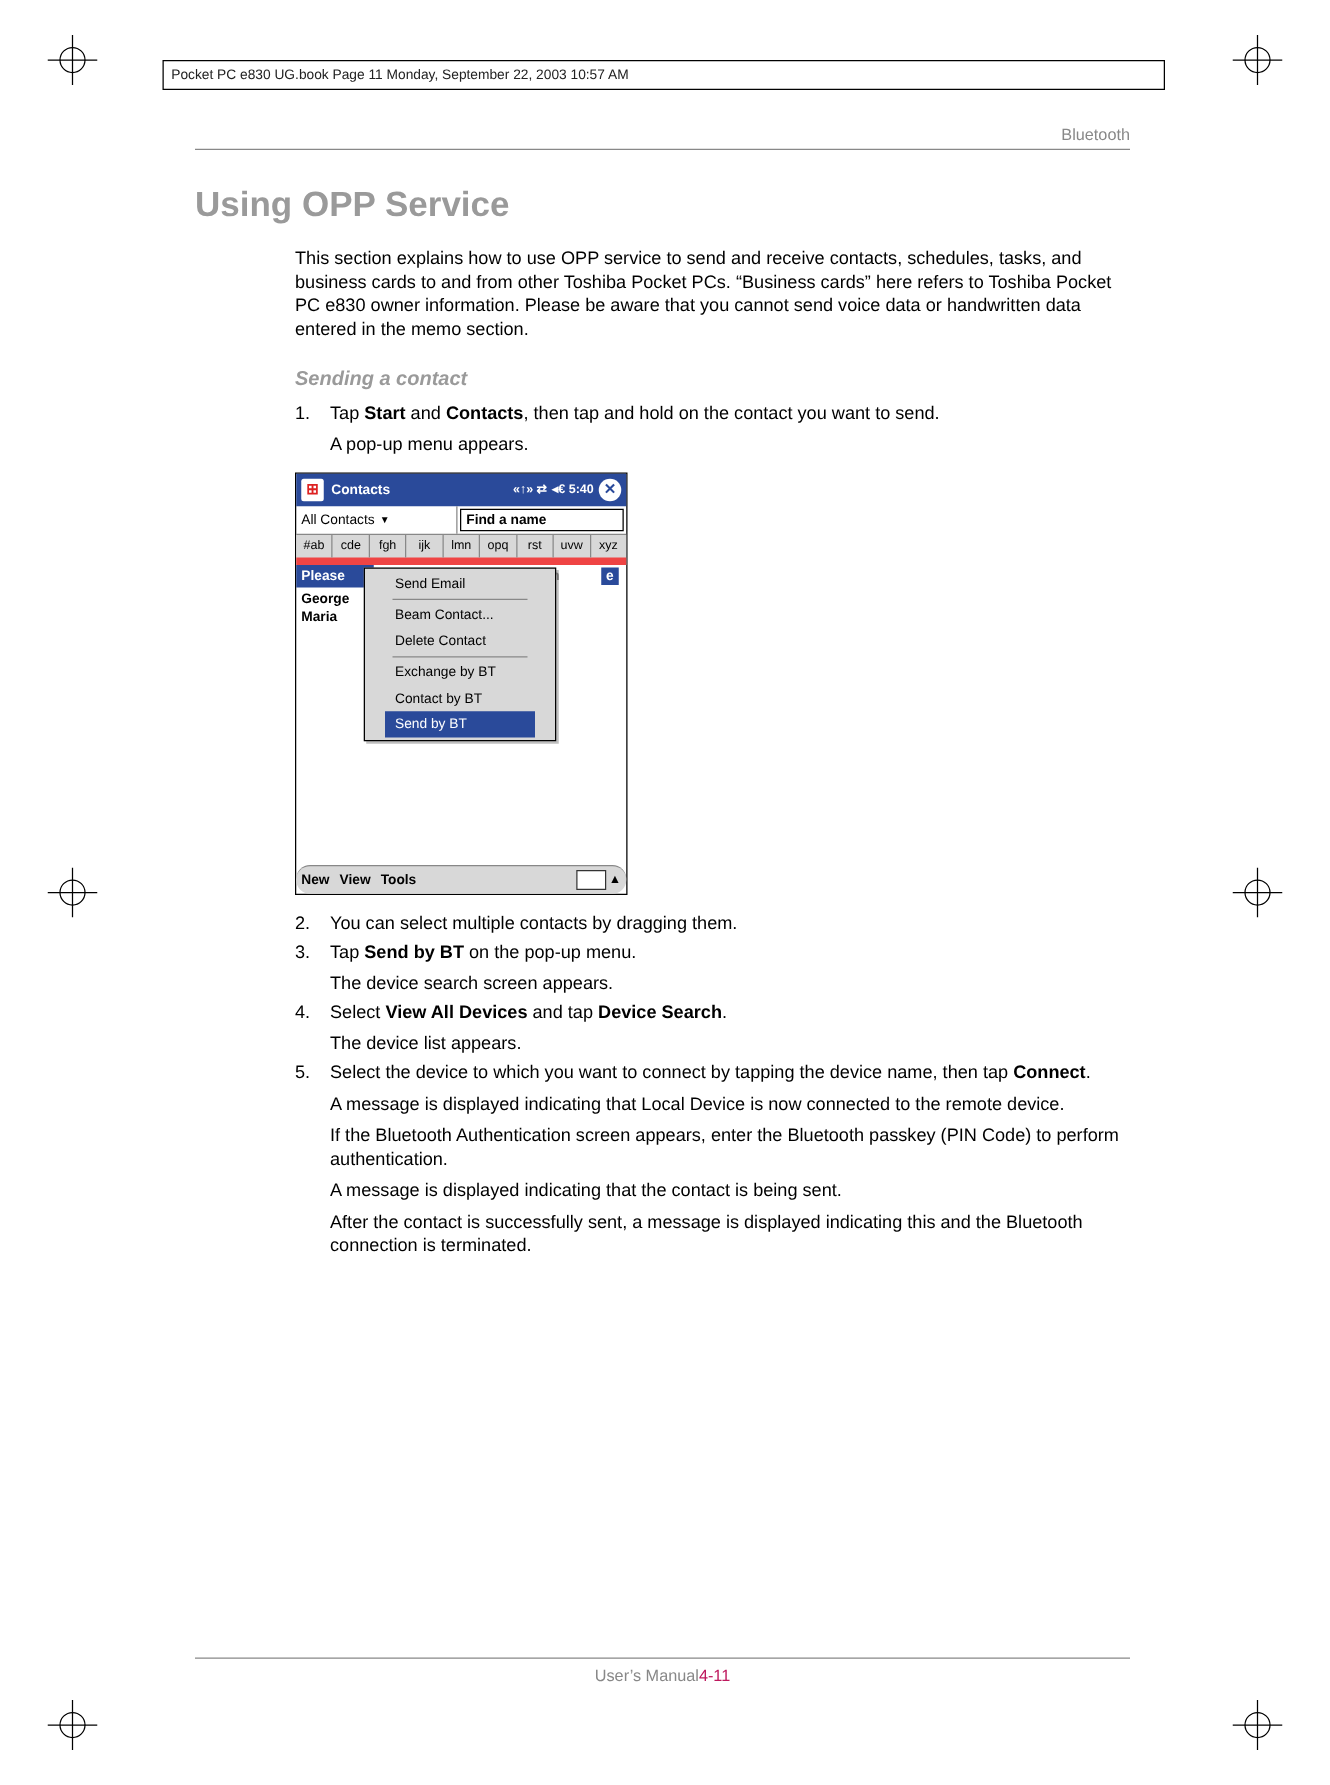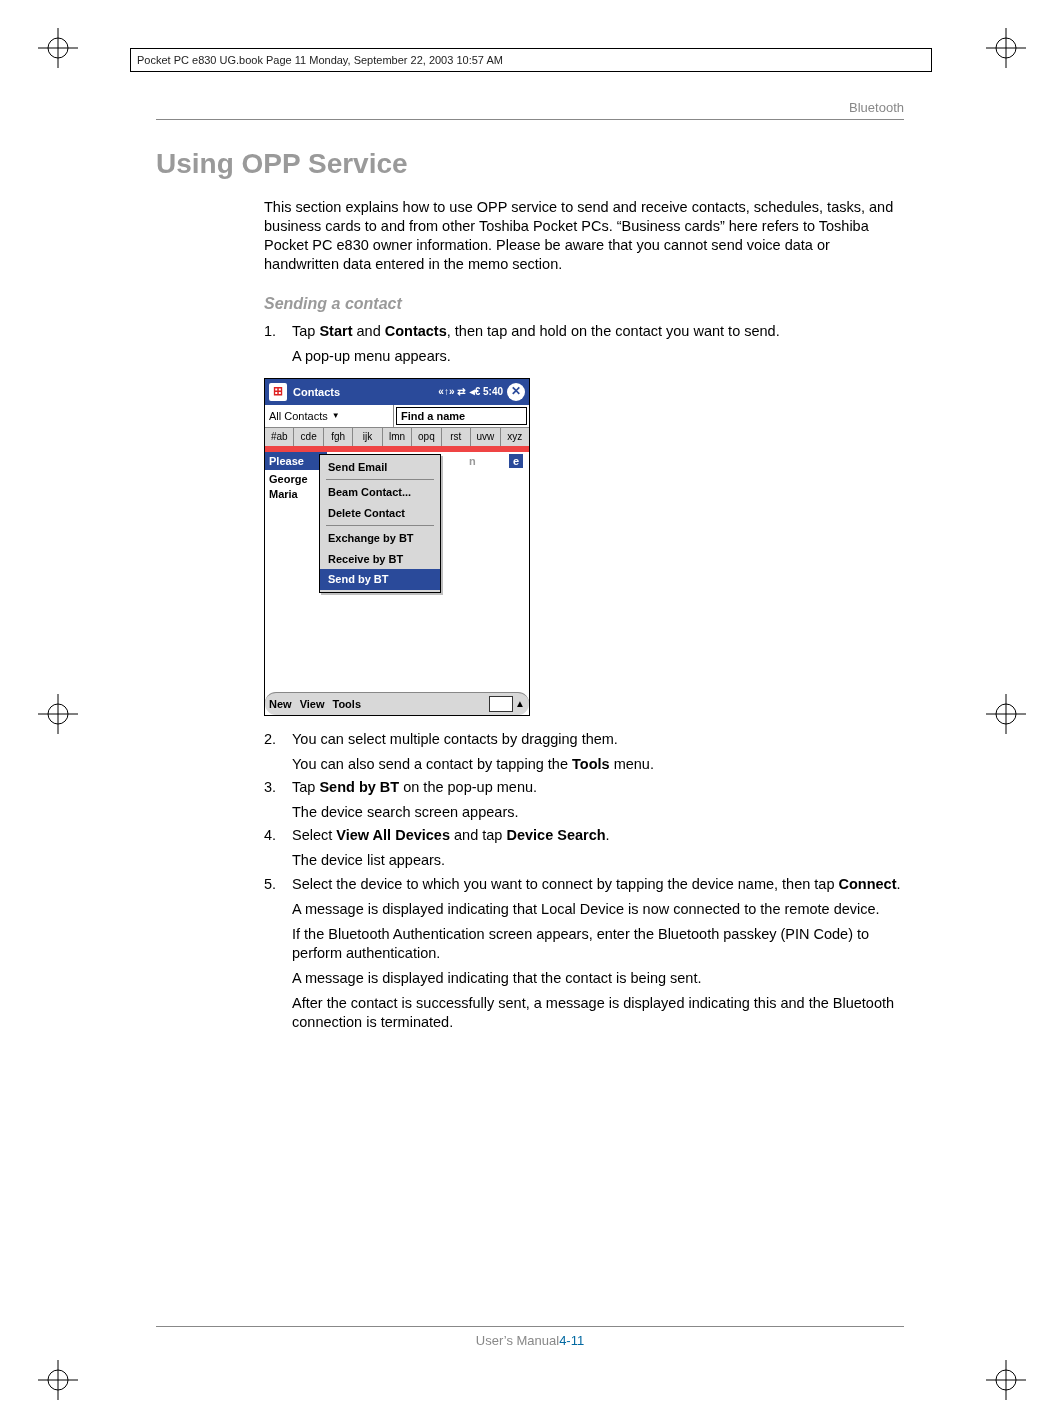--- a/index.html
+++ b/index.html
@@ -59,21 +59,21 @@
   }
 
   .h1 {
     font-size: 28px;
     font-weight: bold;
     color: #9a9a9a;
     margin: 0 0 18px 0;
   }
 
   .body-block {
-    margin-left: 108px;
+    margin-left: 80px;
     font-size: 14.5px;
     line-height: 1.32;
     color: #000;
   }
 
   .h2 {
     font-size: 16px;
     font-weight: bold;
     font-style: italic;
     color: #9a9a9a;
@@ -199,23 +199,23 @@
     padding: 2px 4px;
   }
   .ss-menu {
     position: absolute;
     top: 2px;
     left: 54px;
     width: 120px;
     background: #d8d8d8;
     border: 1px solid #000;
     box-shadow: 2px 2px 0 rgba(0,0,0,0.25);
-    font-weight: bold;
+    font-weight: normal;
     font-size: 11px;
-    padding: 2px 0;
+    padding: 2px 16px;
   }
   .ss-menu .mi {
     padding: 3px 8px;
   }
   .ss-menu .sep {
     border-top: 1px solid #888;
     margin: 2px 6px;
   }
   .ss-menu .mi.sel {
     background: #2a4a9a;
@@ -261,21 +261,21 @@
   .footer-rule {
     border-top: 1px solid #888;
     margin-bottom: 6px;
   }
   .footer-line {
     display: flex;
     justify-content: center;
     font-size: 13px;
     color: #888;
   }
-  .pagenum { color: #0369a1; }
+  .pagenum { color: #be185d; }
 
   b { font-weight: bold; }
 </style>
 </head>
 <body>
 
 <div class="crop-mark cm-tl">
     <svg width="40" height="40">
       <circle cx="20" cy="20" r="10" fill="none" stroke="#000"></circle>
       <line x1="20" y1="0" x2="20" y2="40" stroke="#000"></line>
@@ -383,40 +383,39 @@
           <span>n</span>
           <span class="chip">e</span>
         </div>
         <div class="ss-menu">
           <div class="mi">Send Email</div>
           <div class="sep"></div>
           <div class="mi">Beam Contact...</div>
           <div class="mi">Delete Contact</div>
           <div class="sep"></div>
           <div class="mi">Exchange by BT</div>
-          <div class="mi">Receive by BT</div>
+          <div class="mi">Contact by BT</div>
           <div class="mi sel">Send by BT</div>
         </div>
       </div>
       <div class="ss-menubar">
         <span style="margin-right:8px;">New</span>
         <span style="margin-right:8px;">View</span>
         <span>Tools</span>
         <span class="sp"></span>
         <span class="kbd"></span>
         <span class="up">▲</span>
       </div>
     </div>
 
     <ol class="steps">
       <li>
         <span class="num">2.</span>
         <span class="content">
           <span>You can select multiple contacts by dragging them.</span>
-          <div class="subpara"><span>You can also send a contact by tapping the </span><b>Tools</b><span> menu.</span></div>
         </span>
       </li>
       <li>
         <span class="num">3.</span>
         <span class="content">
           <span>Tap </span><b>Send by BT</b><span> on the pop-up menu.</span>
           <div class="subpara">The device search screen appears.</div>
         </span>
       </li>
       <li>

